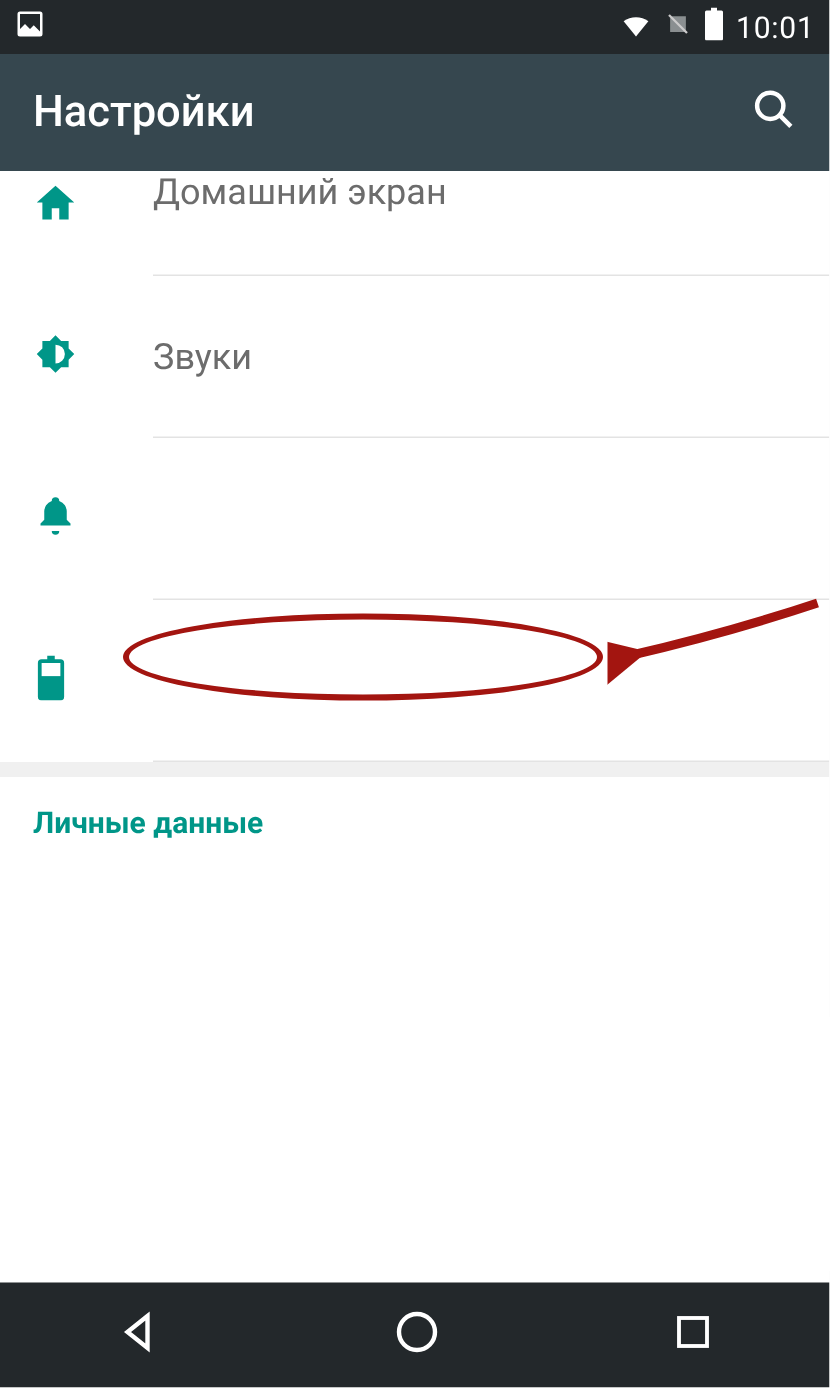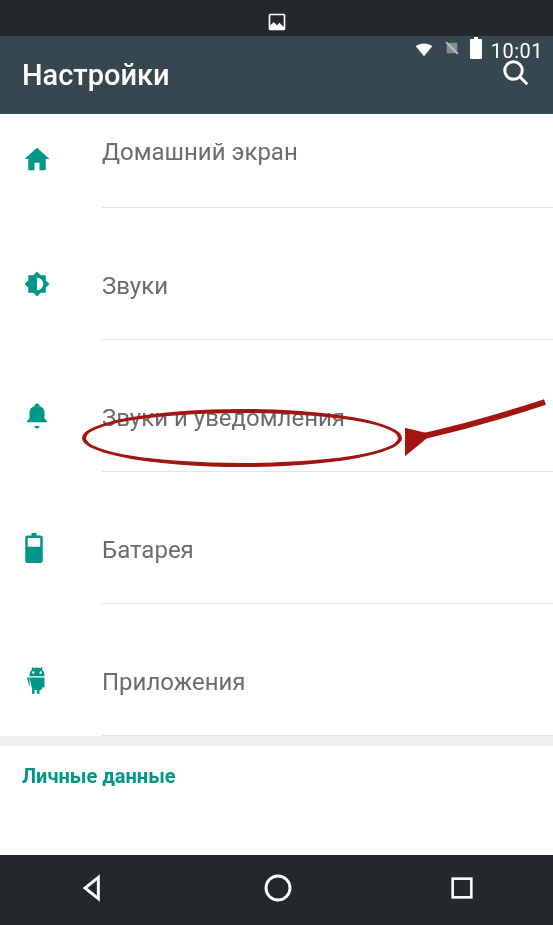--- a/index.html
+++ b/index.html
@@ -12,21 +12,20 @@
     position: relative;
   }
   .status-bar {
     height: 36px;
     background: #23282b;
     color: #ffffff;
     display: flex;
     align-items: center;
     padding: 12px 10px;
     font-size: 20px;
-    flex-direction: column;
   }
   .status-left { display: flex; gap: 6px; align-items: center; }
   .status-right { margin-left: auto; display: flex; gap: 8px; align-items: center; }
   .status-time { font-weight: 400; letter-spacing: 0.5px; }
   .app-bar {
     height: 78px;
     background: #36474f;
     color: #fff;
     display: flex;
     align-items: center;
@@ -39,21 +38,20 @@
     height: calc(925px - 36px - 78px - 70px);
     overflow: hidden;
     position: relative;
   }
   .list-item {
     display: flex;
     align-items: center;
     height: 108px;
     padding-left: 22px;
     position: relative;
-    margin-top: 24px;
   }
   .list-item.first { height: 70px; align-items: flex-start; padding-top: 0; }
   .icon-wrap {
     width: 80px;
     display: flex;
     justify-content: flex-start;
     align-items: center;
     height: 100%;
   }
   .list-item.first .icon-wrap { align-items: flex-start; padding-top: 6px; }
@@ -180,54 +178,37 @@
   </div>
 
   <div class="list-item">
     <div class="icon-wrap">
       <span>
         <svg width="30" height="30" viewBox="0 0 24 24" class="teal">
             <path d="M12 2a2 2 0 012 2 6 6 0 014 6v4l2 2v1H4v-1l2-2v-4a6 6 0 014-6 2 2 0 012-2zm-2 18a2 2 0 004 0z"></path>
           </svg>
       </span>
     </div>
-    <span class="item-label">Звуки и уведомления</span>
     <div class="divider"></div>
   </div>
 
 
   <div class="list-item">
     <div class="icon-wrap">
       <span>
         <svg width="24" height="30" viewBox="0 0 14 24" class="teal">
             <rect x="1" y="3" width="12" height="20" rx="1" fill="none" stroke="#009688" stroke-width="2"></rect>
             <rect x="5" y="0" width="4" height="3"></rect>
             <rect x="1" y="11" width="12" height="12"></rect>
           </svg>
       </span>
     </div>
-    <span class="item-label">Батарея</span>
-    <div class="divider"></div>
-  </div>
-
-  <div class="list-item">
-    <div class="icon-wrap">
-      <span>
-        <svg width="30" height="30" viewBox="0 0 24 24" class="teal">
-            <path d="M6 8a6 6 0 0112 0v1H6zm-2 2h2v8H6zm12 0h2v8h-2zm-10 0h10v9a1 1 0 01-1 1h-1v3h-2v-3h-2v3h-2v-3H9a1 1 0 01-1-1z"></path>
-            <circle cx="9" cy="6" r="1" fill="#fff"></circle>
-            <circle cx="15" cy="6" r="1" fill="#fff"></circle>
-            <line x1="8" y1="2" x2="9.5" y2="4" stroke="#009688" stroke-width="1.5"></line>
-            <line x1="16" y1="2" x2="14.5" y2="4" stroke="#009688" stroke-width="1.5"></line>
-          </svg>
-      </span>
-    </div>
-    <span class="item-label">Приложения</span>
-    <div class="divider"></div>
-  </div>
+    <div class="divider"></div>
+  </div>
+
 
 
   <div class="section-header">Личные данные</div>
 
   <div class="highlight-ellipse"></div>
   <svg class="highlight-arrow" width="150" height="70">
     <defs>
       <marker id="ah" markerWidth="10" markerHeight="10" refX="2" refY="5" orient="auto">
         <path d="M0 5 L10 0 L10 10 z" fill="#a31510"></path>
       </marker>

